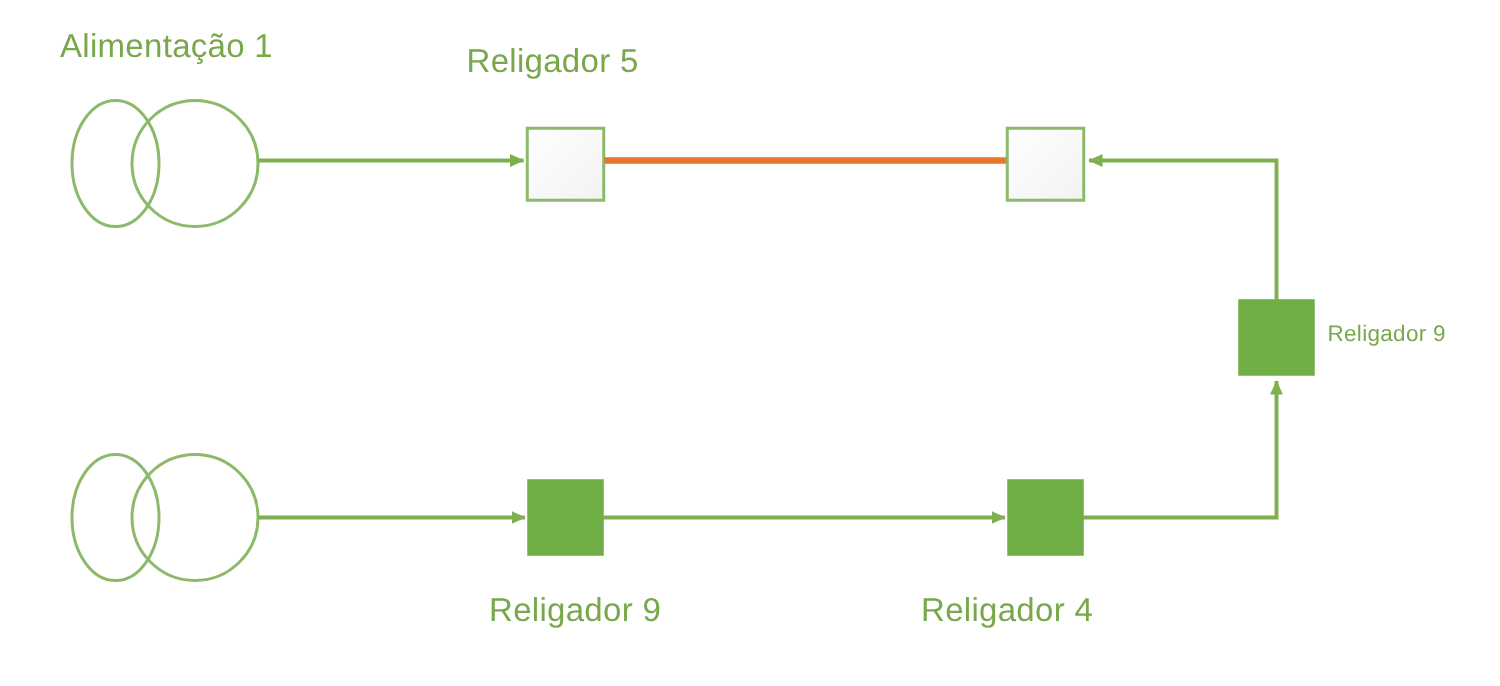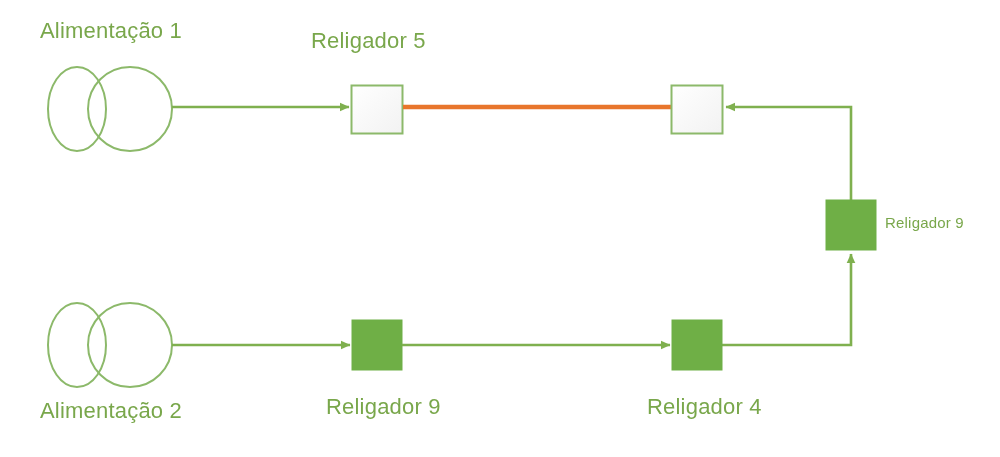--- a/index.html
+++ b/index.html
@@ -38,21 +38,21 @@
     line-height: 1;
   }
   .diagram-label.small {
     font-size: 15px;
   }
   .lbl-alim1 { left: 40px; top: 20px; }
   .lbl-rel1  { left: 311px; top: 30px; }
   .lbl-rel2  { left: 641px; top: 30px; }
   .lbl-rel3  { left: 885px; top: 215px; }
   .lbl-rel5  { left: 326px; top: 396px; }
-  .lbl-rel4  { left: 647px; top: 396px; }
+  .lbl-rel4  { left: 614px; top: 396px; }
   .lbl-alim2 { left: 40px; top: 400px; }
 </style>
 </head>
 <body>
 
 <div id="diagram-root">
 
   <svg id="network-svg" viewBox="0 0 1000 457">
     <defs>
       <marker id="arrow-green" markerWidth="10" markerHeight="10" refX="9" refY="5" orient="auto" markerUnits="userSpaceOnUse">
@@ -101,15 +101,14 @@
 
   <div class="diagram-label lbl-rel1">Religador 5</div>
 
 
   <div class="diagram-label small lbl-rel3">Religador 9</div>
 
   <div class="diagram-label lbl-rel5">Religador 9</div>
 
   <div class="diagram-label lbl-rel4">Religador 4</div>
 
-  <div class="diagram-label lbl-alim2">Alimentação 2</div>
 
 </div>
 
 </body></html>

